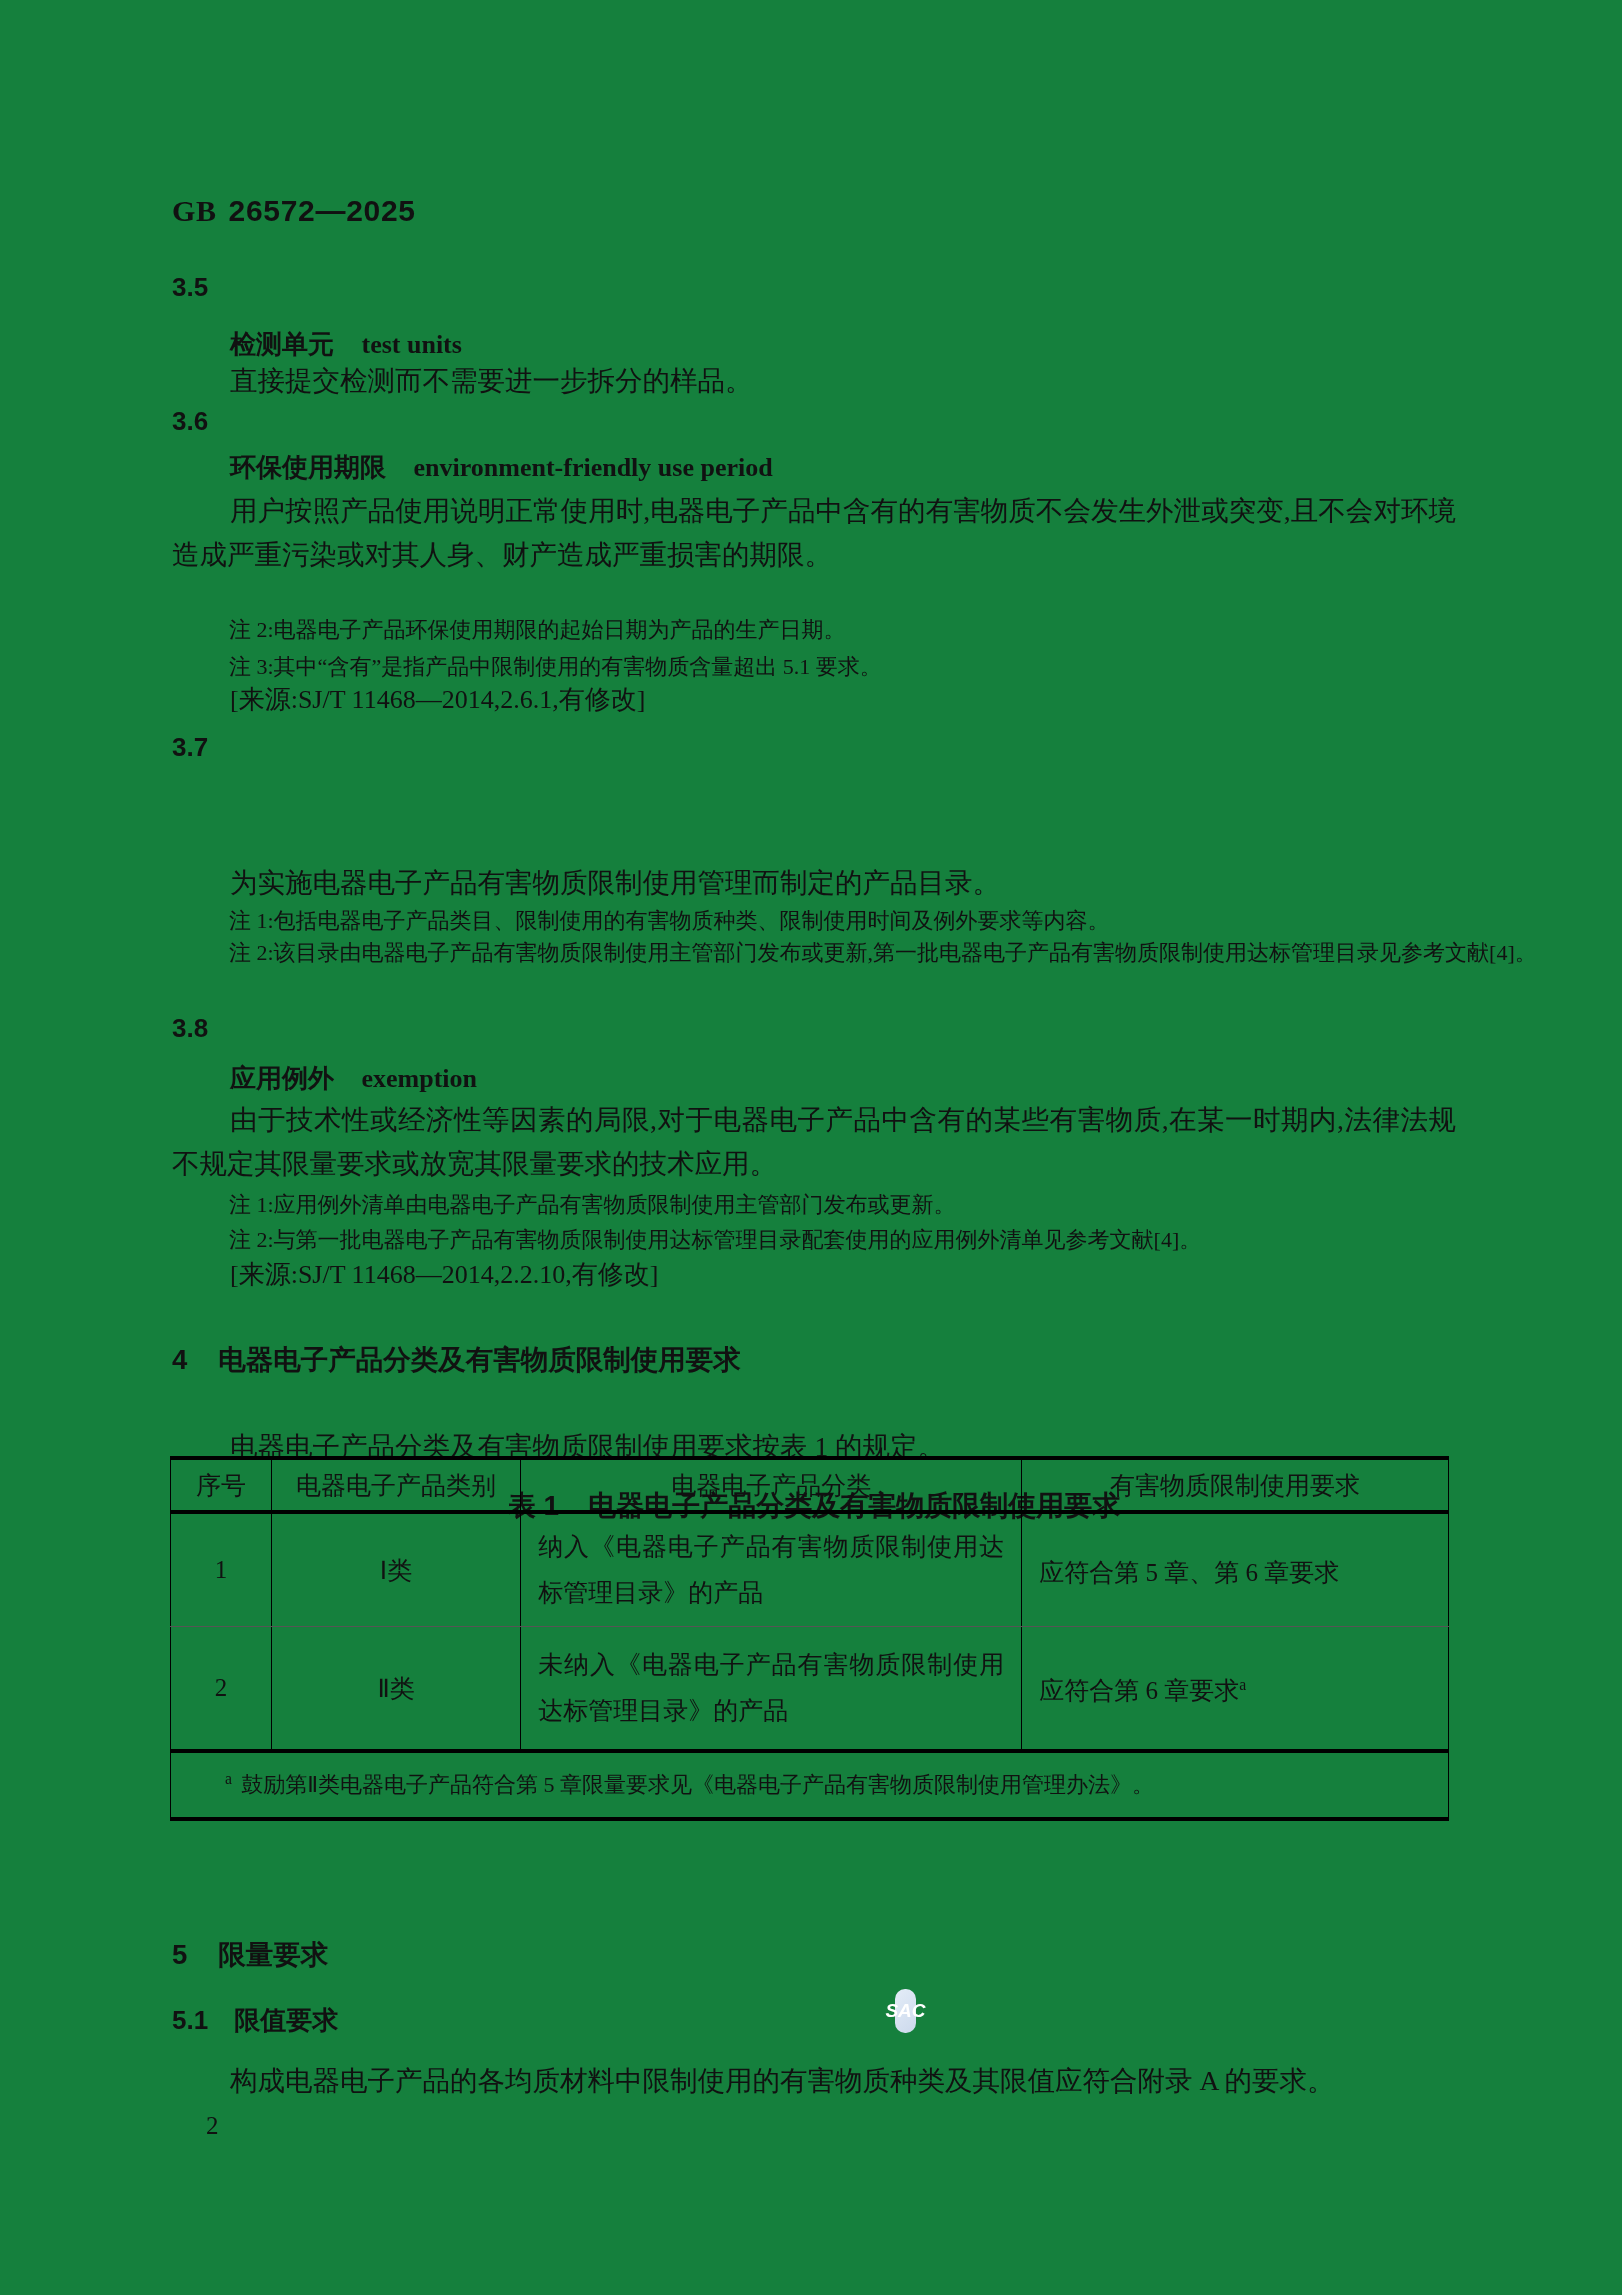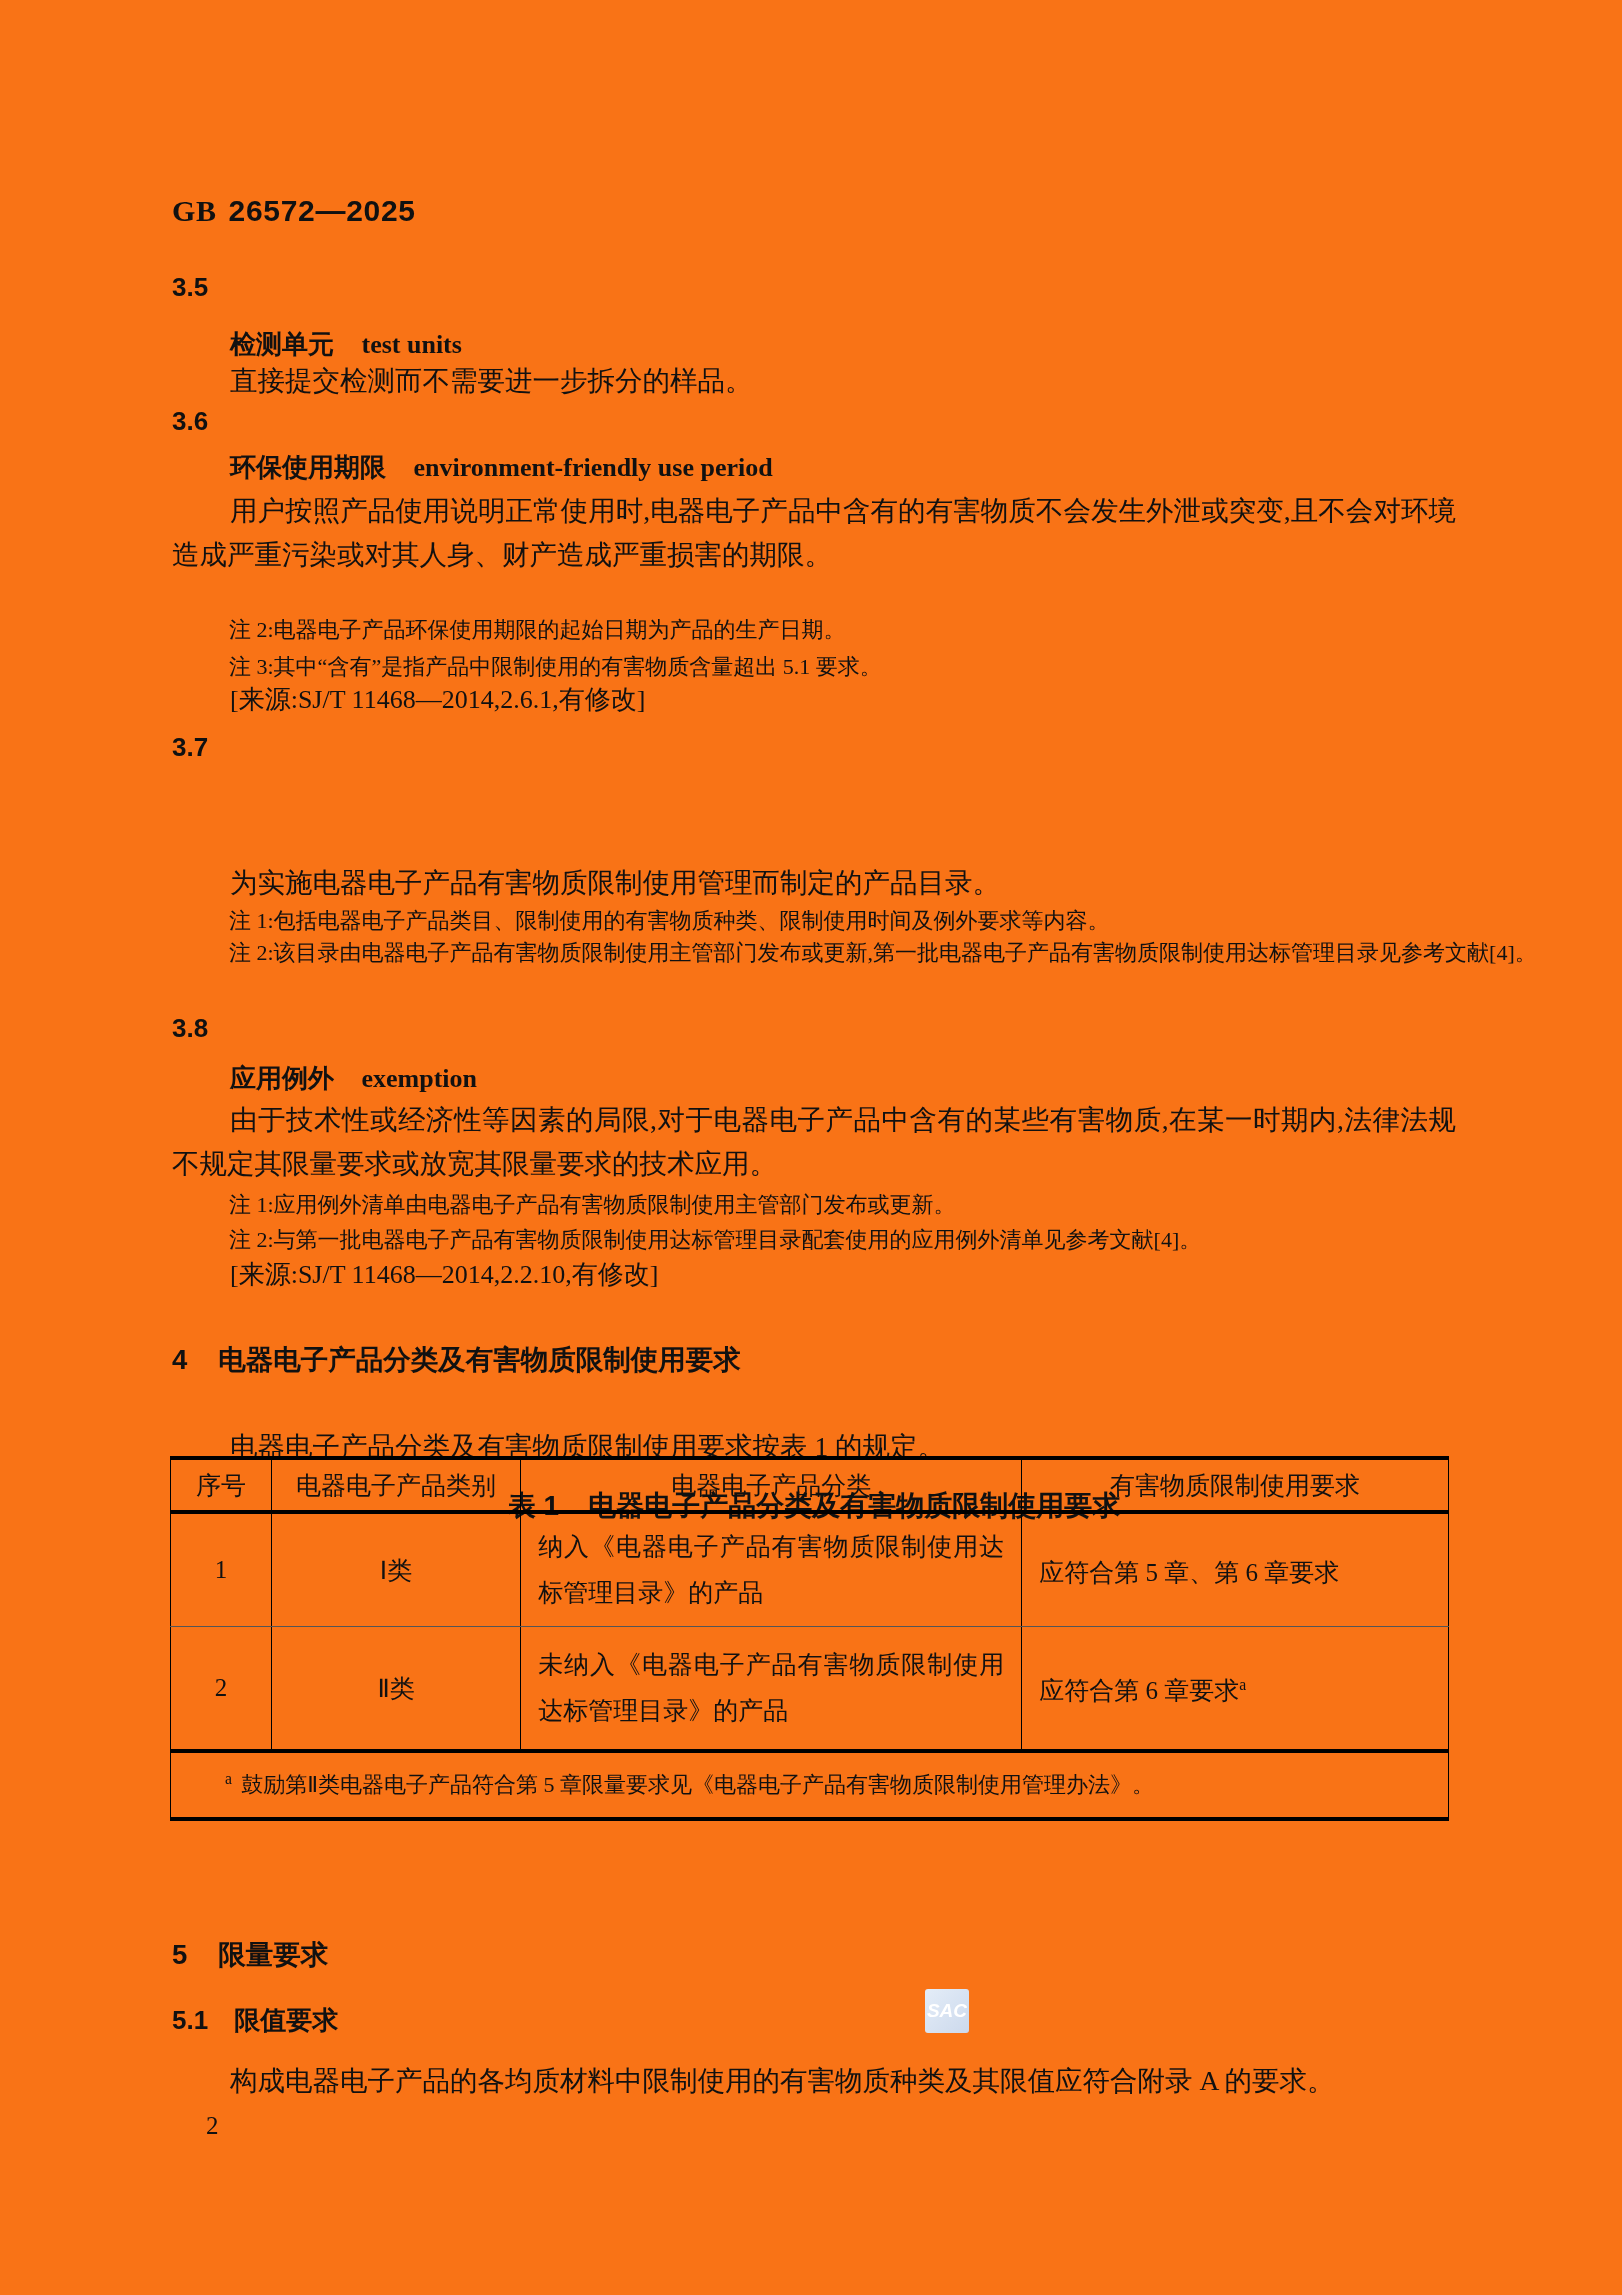--- a/index.html
+++ b/index.html
@@ -1,16 +1,16 @@
 <!DOCTYPE html>
 <html style="font-size:10.5px"><head>
 <meta charset="utf-8">
 <style>
   html,body{margin:0;padding:0;background:#ffffff;}
-  #page{position:relative;width:1623px;height:2295px;background:#f97316;overflow:hidden;
+  #page{position:relative;width:1623px;height:2295px;background:#15803d;overflow:hidden;
         color:#111;font-family:"Liberation Serif",serif;}
   .abs{position:absolute;left:172px;width:1284px;}
 
   .doc-header{font-size:30px;letter-spacing:0.7px;}
   .doc-header .gb{font-family:"Liberation Serif",serif;font-weight:bold;}
   .doc-header .num{font-family:"Liberation Sans",sans-serif;font-weight:600;margin-left:11.8px;}
 
   .clause-num{font-family:"Liberation Sans",sans-serif;font-weight:bold;font-size:26px;line-height:31px;}
 
   .term-line{font-size:26px;line-height:46px;text-indent:58px;text-align:justify;}
@@ -39,25 +39,25 @@
   table.gbtab td{vertical-align:middle;}
   td.c-center{text-align:center;}
   td.c-class{text-align:justify;padding:6.5px 17px;line-height:46px;}
   td.c-req{text-align:left;padding-left:17px;line-height:33px;}
   td.c-req sup, .foot-sup{font-size:15.7px;vertical-align:super;}
   tr.footrow td{height:62px;padding-left:54px;font-size:22px;text-align:left;}
   .foot-sup{margin-right:9.2px;}
 
   .page-num{position:absolute;left:206px;top:2112px;font-size:25px;font-family:"Liberation Serif",serif;}
 
-  .watermark{position:absolute;left:895px;top:1989px;width:44px;height:44px;border-radius:3px;
+  .watermark{position:absolute;left:895px;top:1989px;width:21px;height:44px;border-radius:10px;
     background:linear-gradient(135deg,#e4edf8 0%,#ccd9ec 100%);
     display:flex;align-items:center;justify-content:center;
     font-family:"Liberation Sans",sans-serif;font-weight:bold;font-style:italic;
-    font-size:19px;color:#ffffff;letter-spacing:0px;margin-left:30px;}
+    font-size:19px;color:#ffffff;letter-spacing:0px;}
 </style>
 </head>
 <body>
 
 <div id="page">
 
   <div class="abs doc-header" style="top:194px;">
     <span class="gb">GB</span><span class="num">26572—2025</span>
   </div>
 

